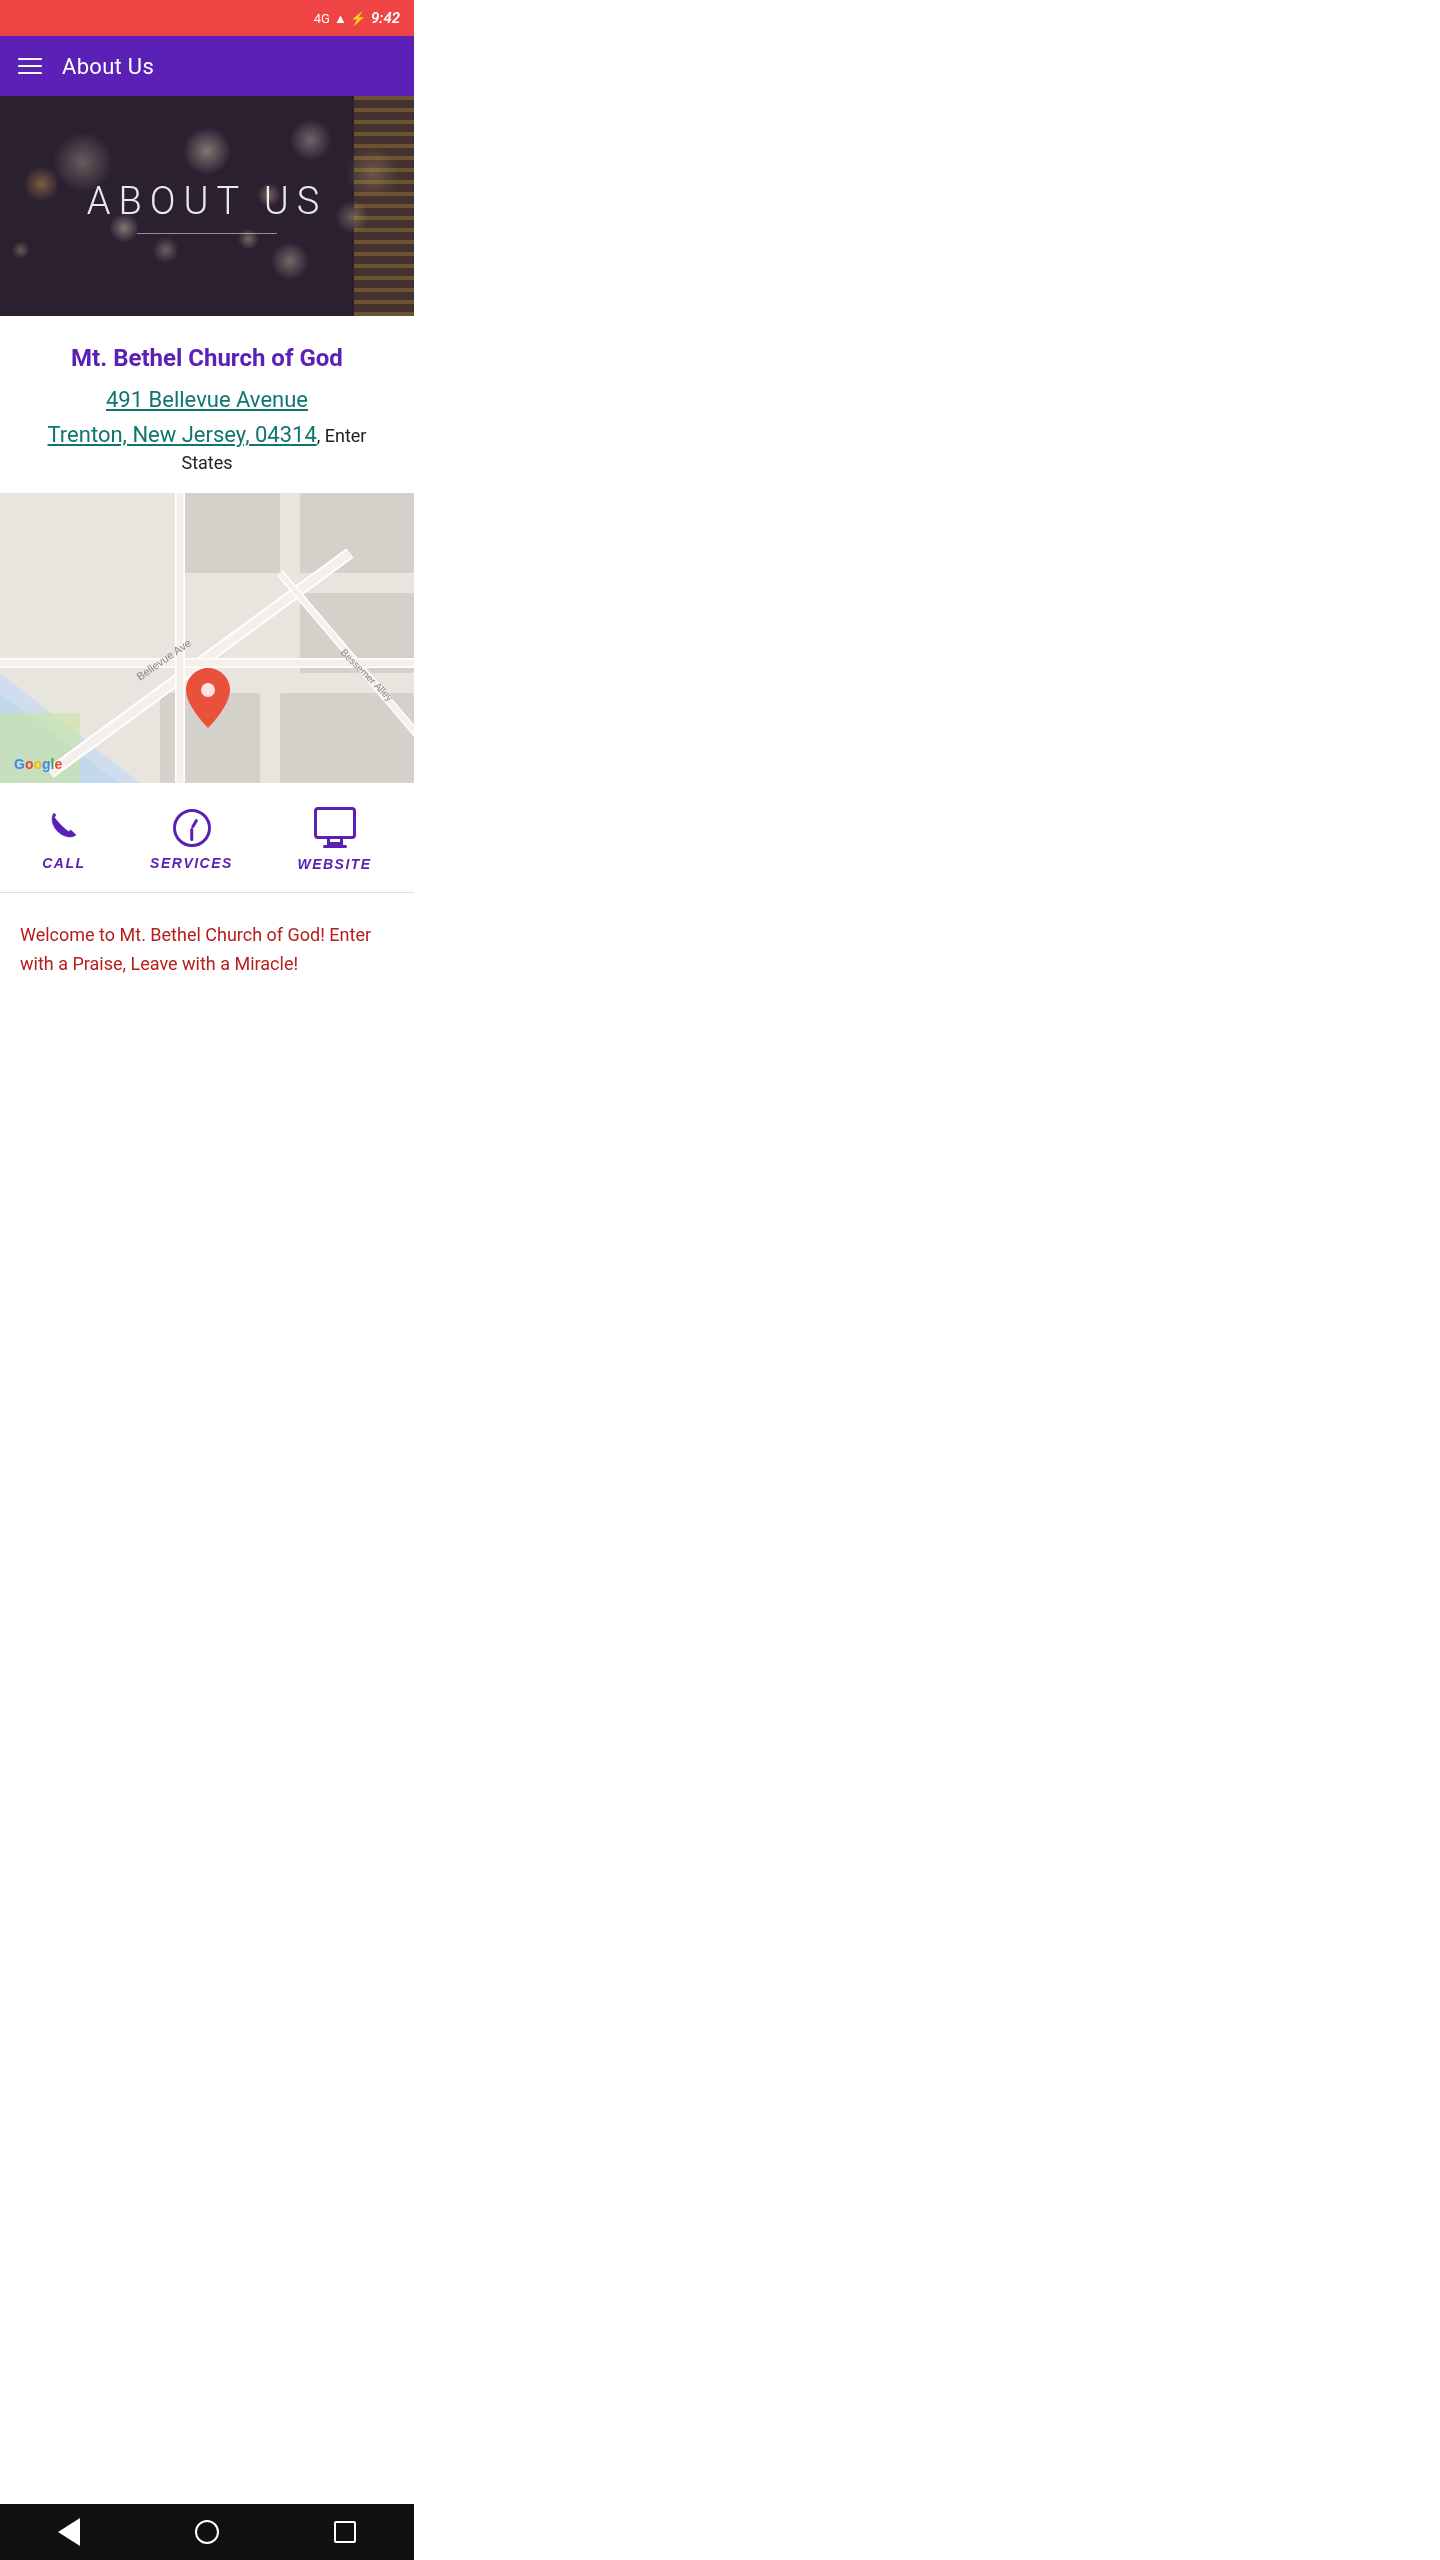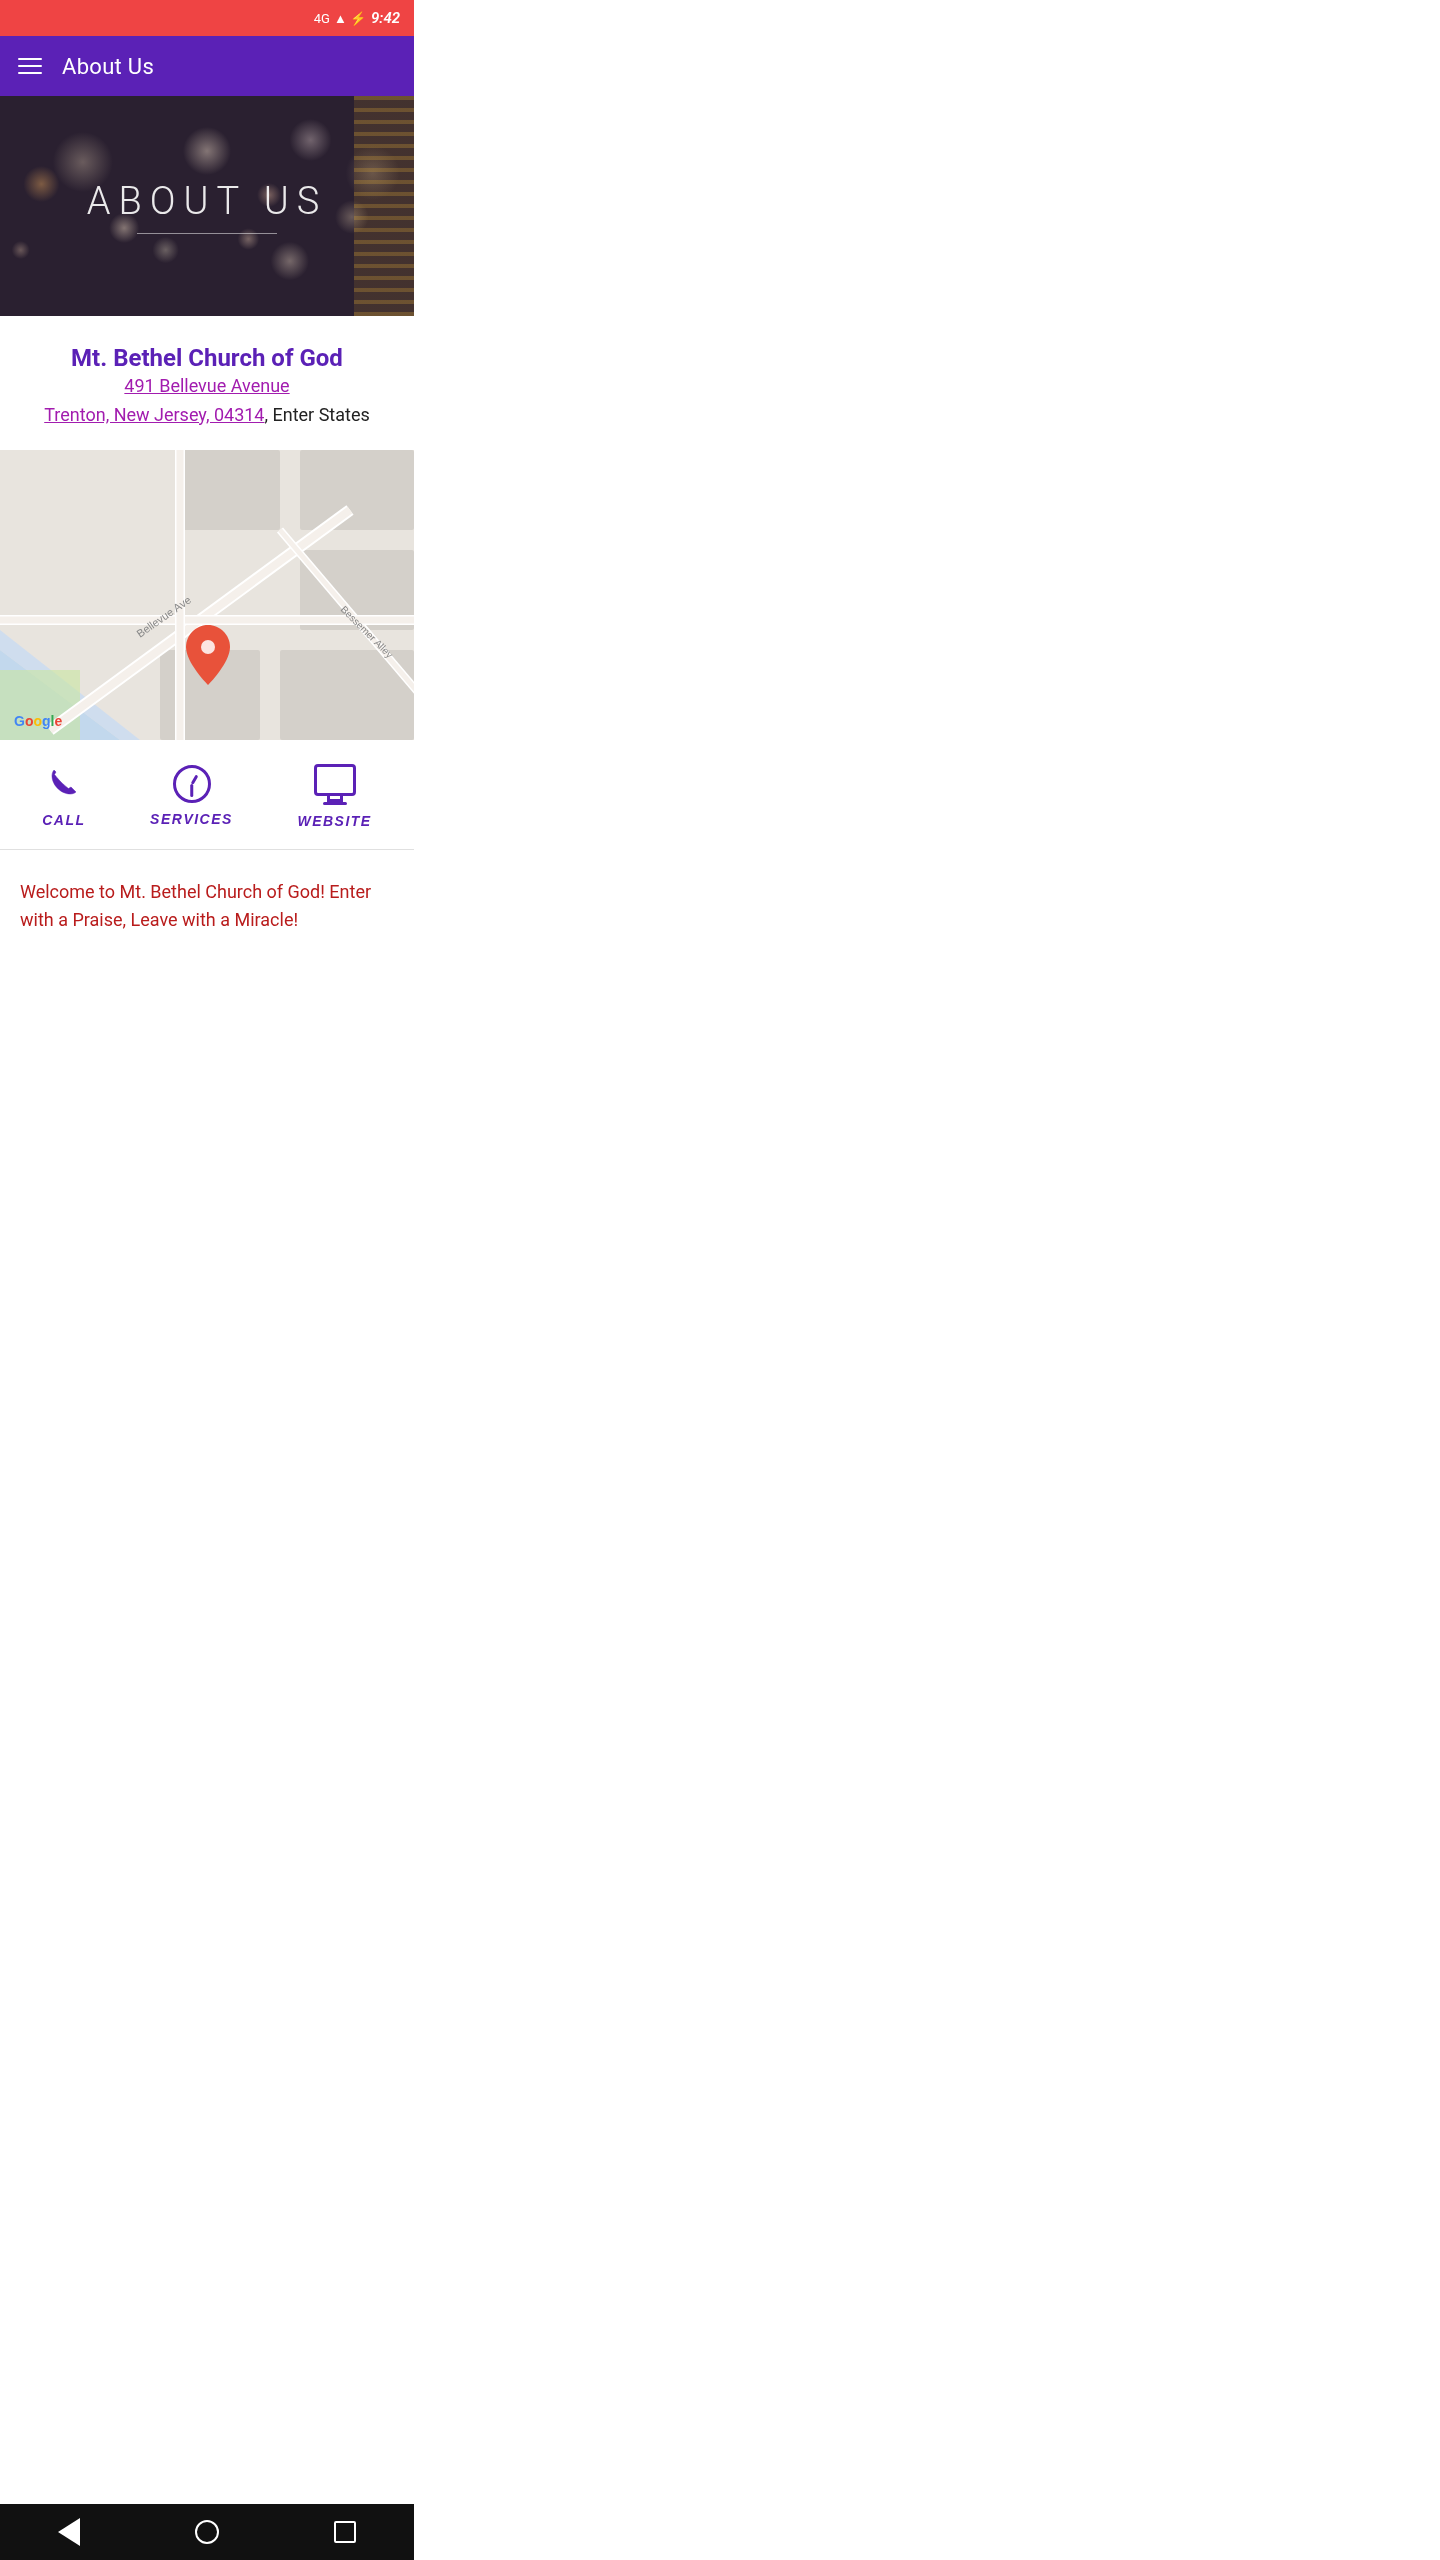--- a/index.html
+++ b/index.html
@@ -138,26 +138,27 @@
 
     
     .content {
       padding: 28px 20px 0;
       text-align: center;
     }
     .church-name {
       color: #5b21b6;
       font-size: 24px;
       font-weight: 700;
+      margin-bottom: 10px;
       text-align: center;
     }
     .address-link {
-      color: #a21caf;
+      color: #0f766e;
       text-decoration: underline;
-      font-size: 18px;
+      font-size: 22px;
       line-height: 1.6;
       cursor: pointer;
     }
     .address-country {
       color: #222;
       font-size: 18px;
     }
 
     
     .map-container {

